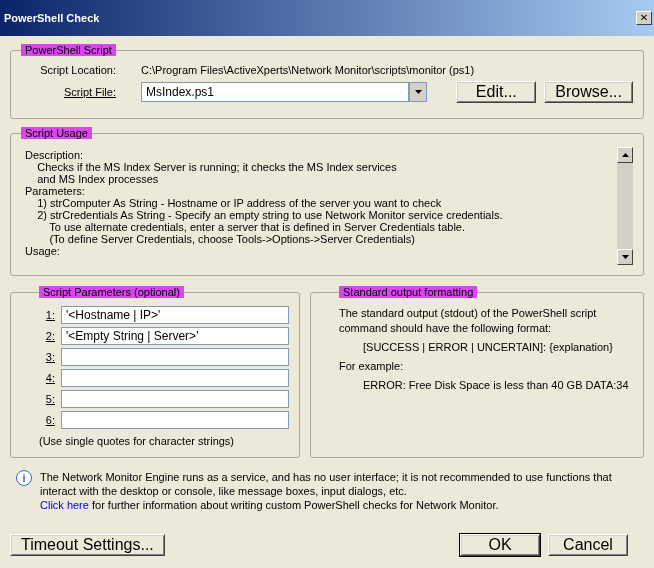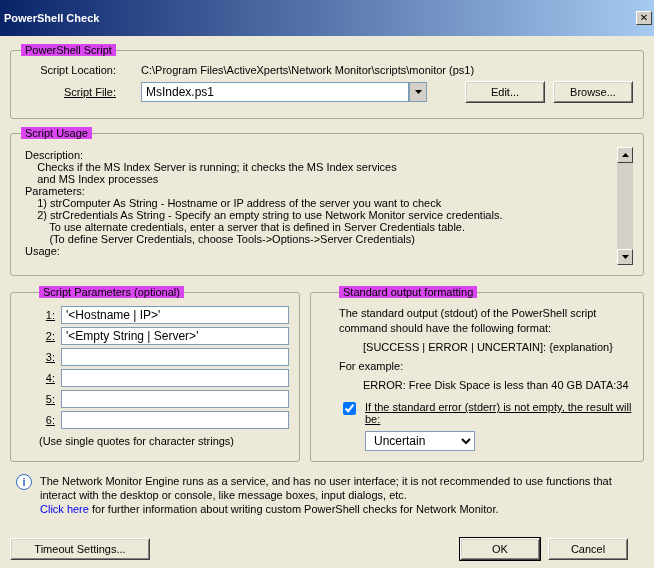--- a/index.html
+++ b/index.html
@@ -69,21 +69,21 @@
   .dropdown-btn {
     width: 18px; height: 20px;
     background: #d4d0c8;
     border: 1px solid #7f9db9;
     display: flex; align-items:center; justify-content:center;
     cursor: pointer;
   }
   .dropdown-btn svg { display:block; }
   .btn {
     font-family: Tahoma, Arial, sans-serif;
-    font-size: 11px;
+    font-size: 16px;
     background: #ece9d8;
     border: 1px solid #404040;
     border-top-color: #fff;
     border-left-color: #fff;
     box-shadow: inset 1px 1px 0 #d4d0c8, inset -1px -1px 0 #808080;
     height: 22px;
     min-width: 80px;
     padding: 0 10px;
     cursor: pointer;
   }
@@ -228,29 +228,20 @@
         </div>
       <div class="hint">(Use single quotes for character strings)</div>
     </fieldset>
 
     <fieldset>
       <legend>Standard output formatting</legend>
       <div class="std-text">The standard output (stdout) of the PowerShell script command should have the following format:</div>
       <div class="std-text std-indent">[SUCCESS | ERROR | UNCERTAIN]: {explanation}</div>
       <div class="std-text">For example:</div>
       <div class="std-text std-indent">ERROR: Free Disk Space is less than 40 GB DATA:34</div>
-      <div class="checkbox-row">
-        <input type="checkbox" checked="" style="">
-        <div>
-          <span style="text-decoration:underline">If the standard error (stderr) is not empty, the result will be:</span><br>
-          <select>
-            <option>Uncertain</option>
-          </select>
-        </div>
-      </div>
     </fieldset>
   </div>
 
   <div class="note-block">
     <div class="note-icon">i</div>
     <div>
       <div>The Network Monitor Engine runs as a service, and has no user interface; it is not recommended to use functions that interact with the desktop or console, like message boxes, input dialogs, etc.</div>
       <div><span class="link">Click here</span><span> for further information about writing custom PowerShell checks for Network Monitor.</span></div>
     </div>
   </div>

